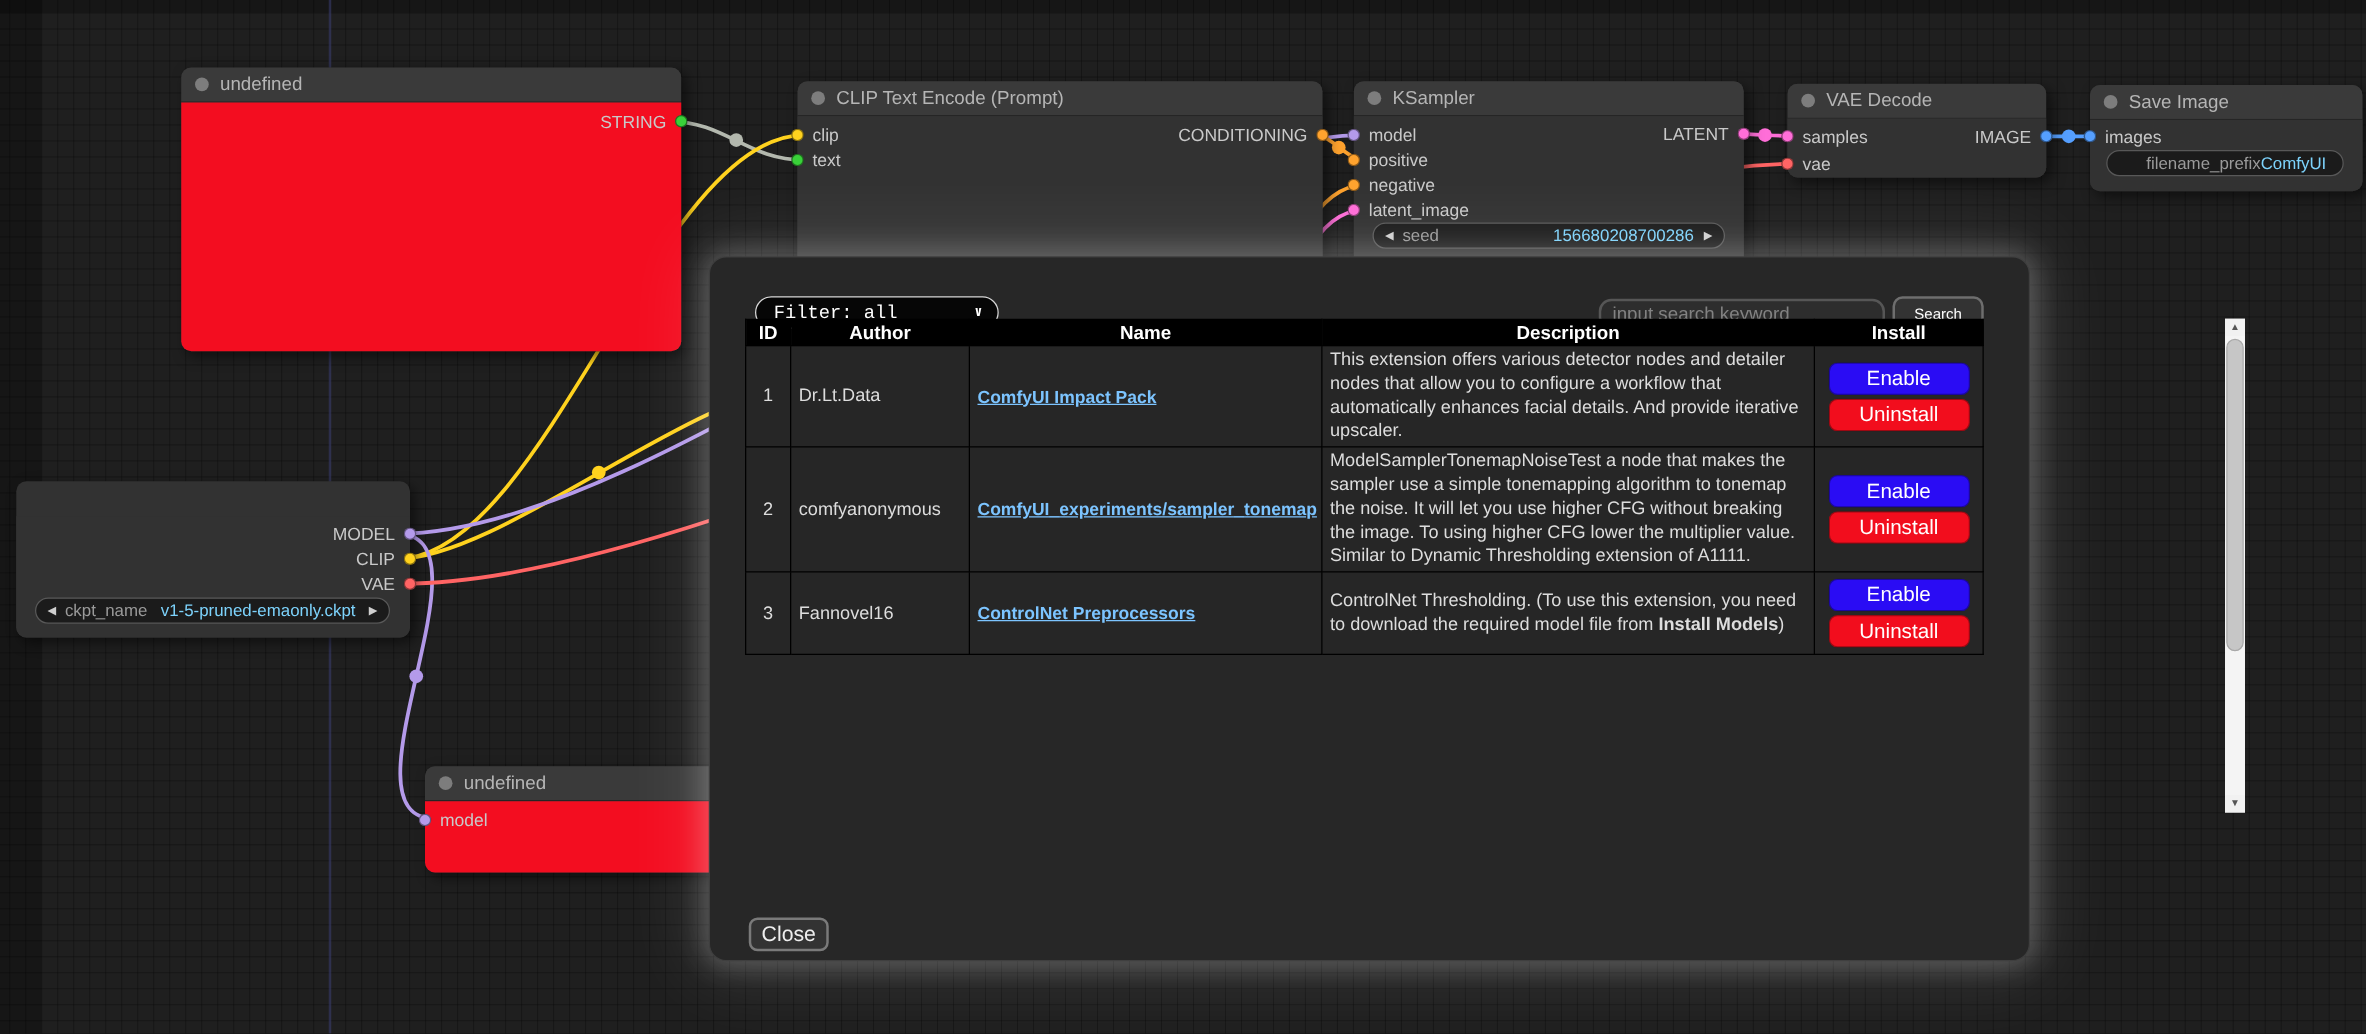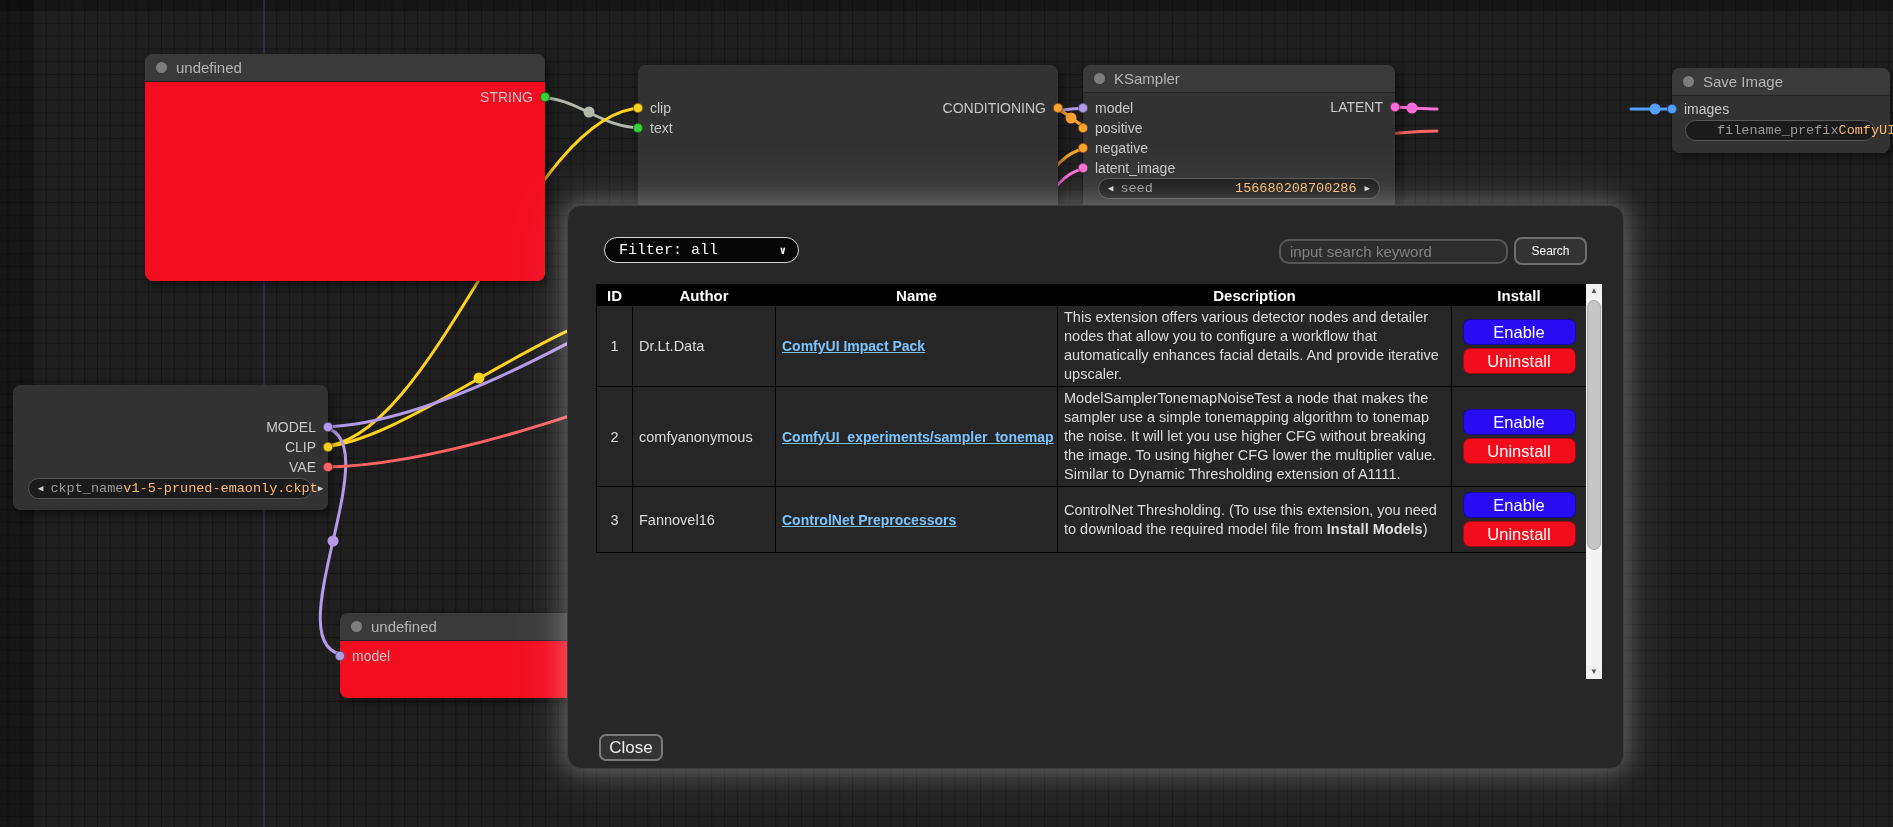--- a/index.html
+++ b/index.html
@@ -29,24 +29,24 @@
            border-radius:0 0 8px 8px; }
   .nbody.red { background:#f30d20; }
   .slot { position:absolute; height:16px; display:flex; align-items:center; gap:7px; }
   .slot.in  { left:-5px; }
   .slot.out { right:-5px; flex-direction:row; }
   .sdot { width:10px; height:10px; border-radius:50%; border:1px solid rgba(0,0,0,0.45); flex:0 0 auto; }
   .slabel { font-size:14px; color:#c9c9c9; white-space:nowrap; }
   .slot.out .slabel { order:-1; }
   .widget { position:absolute; height:21px; background:#1b1b1b; border:1px solid #585858;
             border-radius:11px; display:flex; align-items:center; padding:0 9px;
-            font-size:13.5px; color:#999;font-family:Liberation Mono, monospace; }
+            font-size:13.5px; color:#999; }
   .widget .arrow { font-size:9px; color:#cfcfcf; }
   .widget .wname { margin-left:7px; color:#9a9a9a; white-space:nowrap; }
-  .widget .wval  { color:#fdba74; white-space:nowrap; }
+  .widget .wval  { color:#7dd3fc; white-space:nowrap; }
   .widget .wval.center { flex:1; text-align:center; }
   .widget .wval.right  { flex:1; text-align:right; margin-right:8px; }
   .widget .wval.end    { margin-left:auto; margin-right:5px; }
 
   
   .modal { position:absolute; z-index:3; left:567px; top:205px; width:1057px; height:564px;
            background:#272727; border:1px solid #3f3f3f; border-radius:14px;
            box-shadow:0 0 22px 5px rgba(255,255,255,0.22), 0 0 60px 14px rgba(255,255,255,0.10); }
   .filter-select { position:absolute; left:36px; top:31px; width:195px; height:26px;
            background:#060606; border:1.5px solid #d6d6d6; border-radius:13px; color:#fff;
@@ -56,21 +56,21 @@
            background:#2d2d2d; border:2px solid #565656; border-radius:10px; color:#ddd;
            font-size:15px; padding:0 9px; outline:none; }
   .search-input::placeholder { color:#828282; }
   .search-btn { position:absolute; left:946px; top:31px; width:73px; height:28px;
            background:#333; border:2px solid #6e6e6e; border-radius:8px; color:#fff;
            font-size:12px; cursor:pointer; padding:0; }
   .close-btn { position:absolute; left:31px; top:528px; width:64px; height:27px;
            background:#333; border:2px solid #7a7a7a; border-radius:7px; color:#eee;
            font-size:17px; cursor:pointer; padding:0; }
 
-  .table-wrap { position:absolute; left:28px; top:78px; width:1006px; height:395px; }
+  .table-wrap { position:absolute; left:28px; top:49px; width:1200px; height:395px; }
   table.ext { border-collapse:collapse; table-layout:fixed; width:990px; }
   table.ext th { background:#000; color:#fff; font-size:15px; font-weight:bold; height:21px;
            border:1px solid #000; padding:0; }
   table.ext td { background:#262626; border:1px solid #000; color:#ddd; font-size:14.5px;
            vertical-align:middle; padding:2px 6px; }
   td.c-id { text-align:center; }
   td.c-author { padding-left:9px; }
   td.c-name a { color:#7cc4ff; font-weight:bold; font-size:14px; text-decoration:underline; white-space:nowrap; }
   td.c-desc { font-size:14px; line-height:19px; padding:3px 7px; }
   td.c-install { text-align:center; }
@@ -125,20 +125,24 @@
       <span class="ntitle">undefined</span>
     </div>
     <div class="nbody red"></div>
     <div class="slot out" style="top:35px">
       <span class="slabel">STRING</span>
       <span class="sdot" style="background:#39d139"></span>
     </div>
   </div>
 
   <div class="node" style="left:638px;top:65px;width:420px;height:202px">
+    <div class="nhead">
+      <span class="ndot"></span>
+      <span class="ntitle">CLIP Text Encode (Prompt)</span>
+    </div>
     <div class="nbody"></div>
     <div class="slot in" style="top:35px">
       <span class="sdot" style="background:#ffd21e"></span>
       <span class="slabel">clip</span>
     </div>
     <div class="slot in" style="top:55px">
       <span class="sdot" style="background:#39d139"></span>
       <span class="slabel">text</span>
     </div>
     <div class="slot out" style="top:35px">
@@ -174,20 +178,39 @@
       <span class="sdot" style="background:#ff6ed8"></span>
     </div>
     <div class="widget" style="left:15px;top:113px;width:282px">
       <span class="arrow">◀</span>
       <span class="wname">seed</span>
       <span class="wval right">156680208700286</span>
       <span class="arrow">▶</span>
     </div>
   </div>
 
+  <div class="node" style="left:1430px;top:67px;width:207px;height:75px">
+    <div class="nhead">
+      <span class="ndot"></span>
+      <span class="ntitle">VAE Decode</span>
+    </div>
+    <div class="nbody"></div>
+    <div class="slot in" style="top:34px">
+      <span class="sdot" style="background:#ff6ed8"></span>
+      <span class="slabel">samples</span>
+    </div>
+    <div class="slot in" style="top:56px">
+      <span class="sdot" style="background:#ff6464"></span>
+      <span class="slabel">vae</span>
+    </div>
+    <div class="slot out" style="top:34px">
+      <span class="slabel">IMAGE</span>
+      <span class="sdot" style="background:#559fff"></span>
+    </div>
+  </div>
 
   <div class="node" style="left:1672px;top:68px;width:218px;height:85px">
     <div class="nhead">
       <span class="ndot"></span>
       <span class="ntitle">Save Image</span>
     </div>
     <div class="nbody"></div>
     <div class="slot in" style="top:33px">
       <span class="sdot" style="background:#559fff"></span>
       <span class="slabel">images</span>

